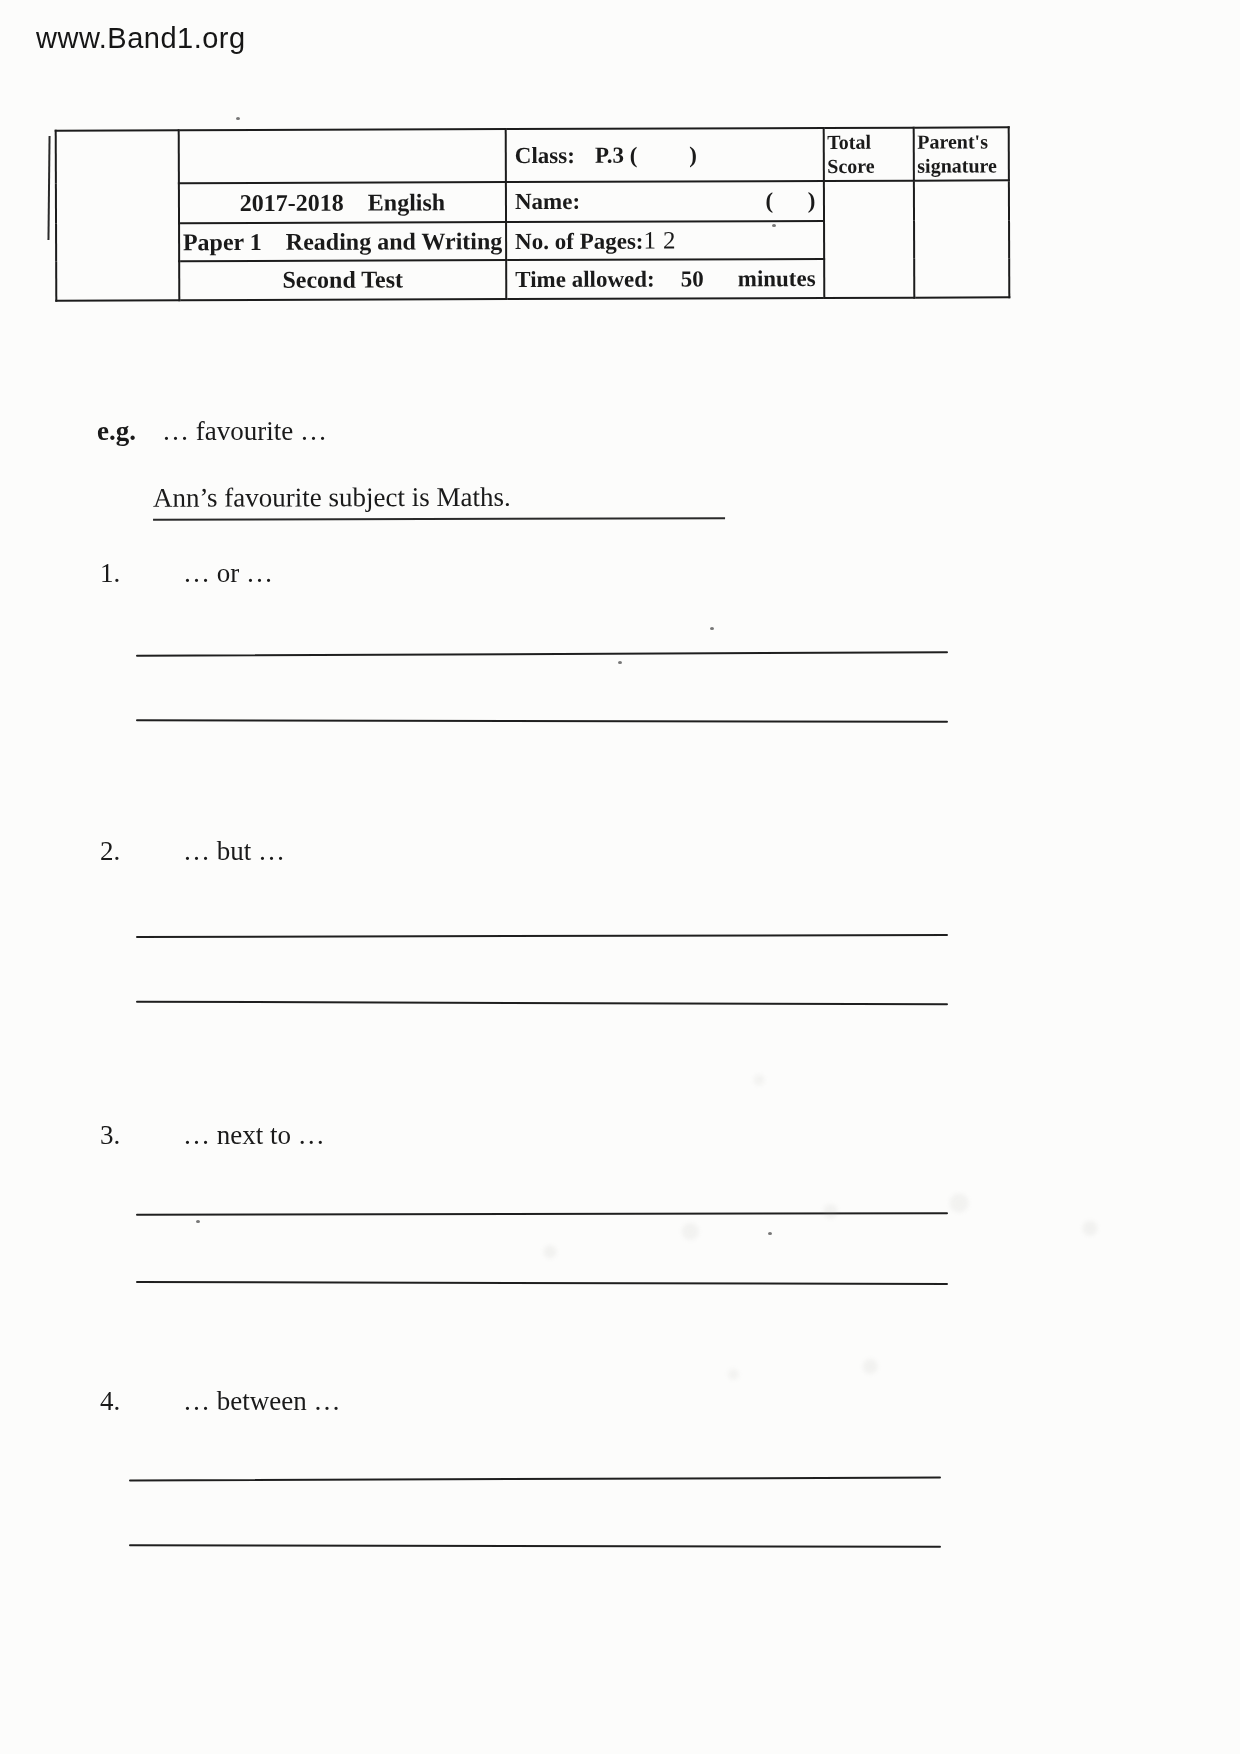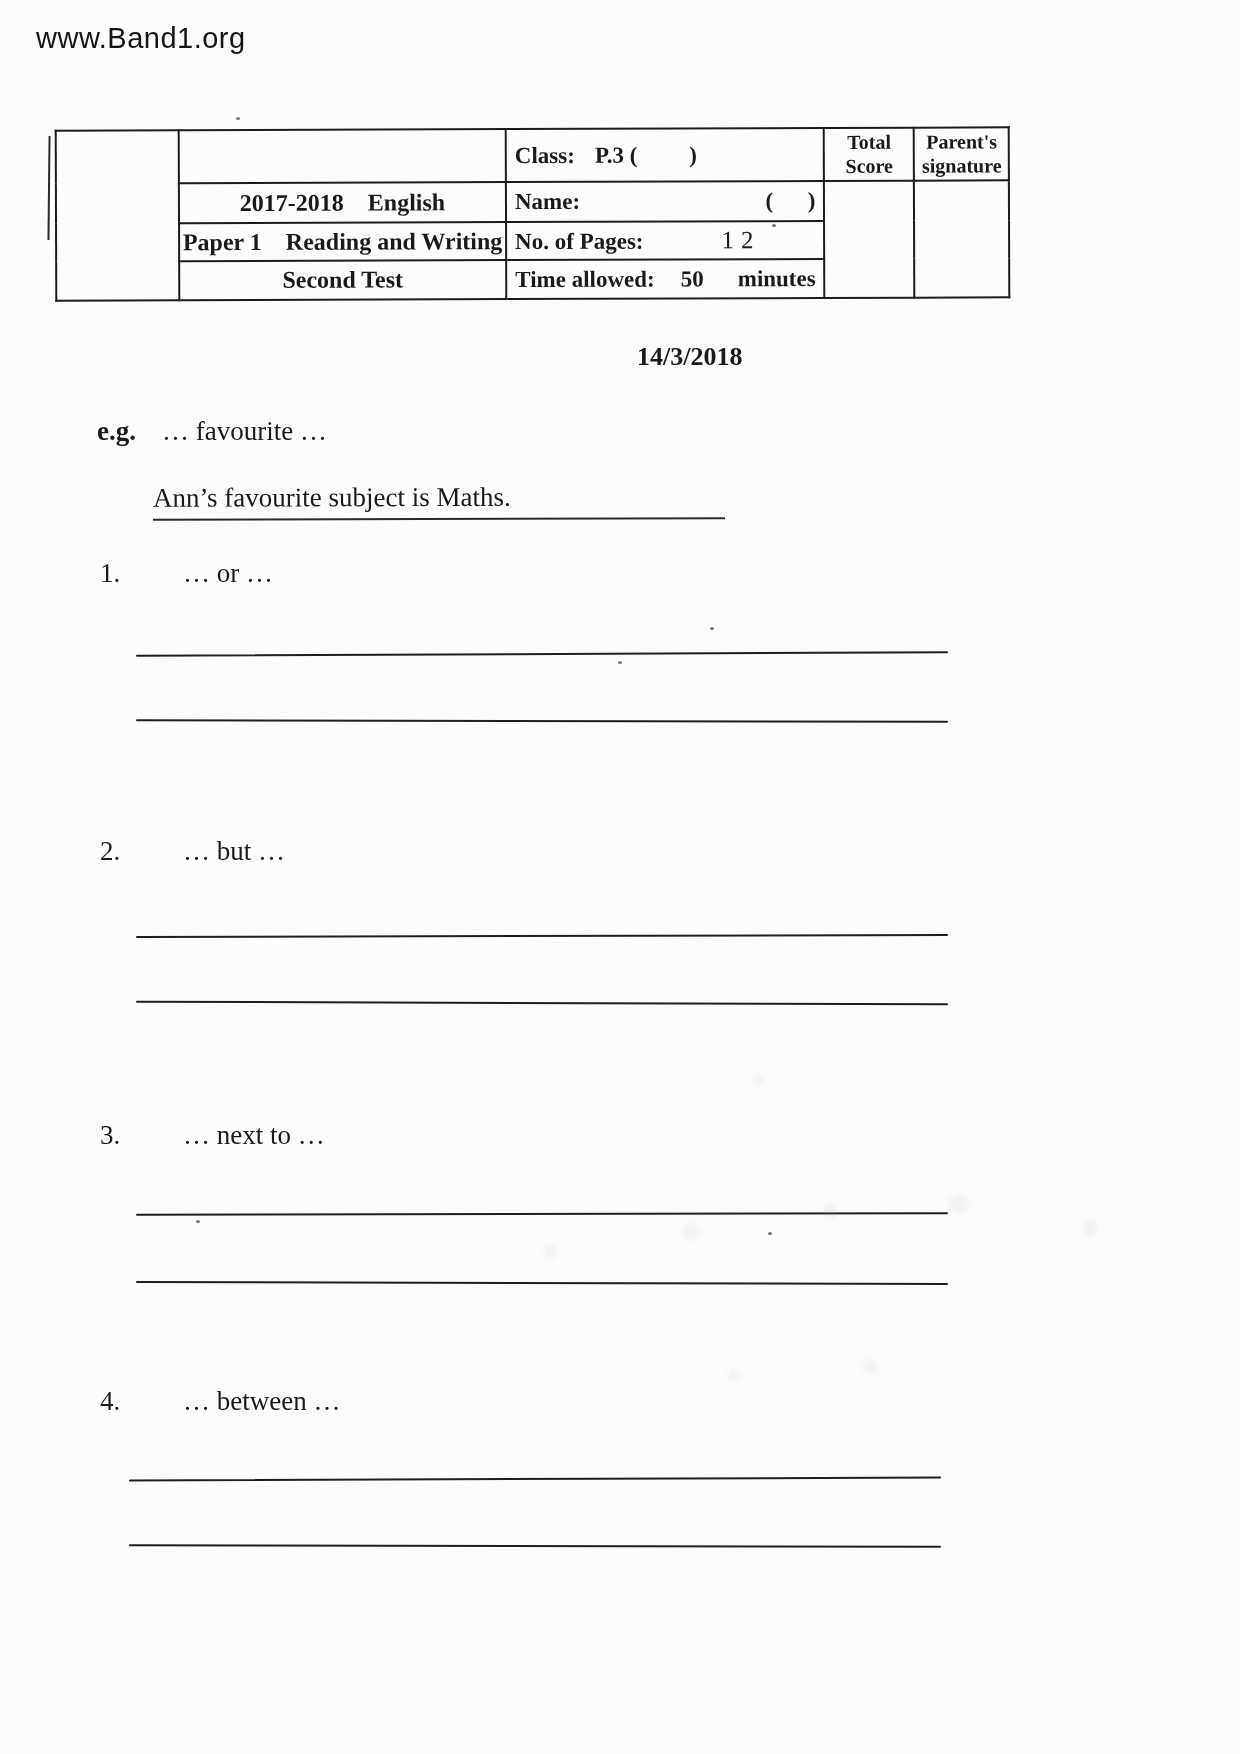--- a/index.html
+++ b/index.html
@@ -24,25 +24,25 @@
     transform:rotate(-0.2deg);
     font-weight:bold;
   }
   .header-table td { border:2px solid #1c1c1c; padding:0; vertical-align:middle; }
   .header-table tr.r1 { height:52px; }
   .header-table tr.r2 { height:40px; }
   .header-table tr.r3 { height:38px; }
   .header-table tr.r4 { height:39px; }
   .title-cell { text-align:center; font-size:24px; white-space:pre; }
   .info-cell  { font-size:23px; padding:0 8px 0 8px !important; white-space:nowrap; }
-  .head-cell  { text-align:center; font-size:20px; line-height:1.18; padding:2px !important; }
+  .head-cell  { font-size:20px; line-height:1.18; padding:2px !important; }
   .name-flex  { display:flex; justify-content:space-between; align-items:center; }
   .pre { white-space:pre; }
   .class-val { margin-left:20px; }
-  .pages-val { margin-left:78px; letter-spacing:7px; font-weight:500; font-size:25px; }
+  .pages-val { letter-spacing:7px; font-weight:500; font-size:25px; }
   .time-val  { margin-left:26px; }
   .time-unit { margin-left:34px; }
 
   
   .section-heading {
     position:absolute; left:100px; top:336px;
     font-size:28px; font-weight:bold; letter-spacing:0.3px;
   }
   .date-block {
     position:absolute; left:637px; top:338px;
@@ -138,21 +138,20 @@
       <td class="title-cell">Second Test</td>
       <td class="info-cell">
         <span>Time allowed:</span><span class="time-val">50</span><span class="time-unit">minutes</span>
       </td>
     </tr>
   </tbody>
     </table>
 
 
   <div class="date-block">
-    <div>14/3/2018</div>
   </div>
 
   <div class="example-row">
     <span class="eg-label">e.g.</span><span class="eg-prompt">… favourite …</span>
   </div>
 
   <div class="example-answer">Ann’s favourite subject is Maths.</div>
 
   <div class="question" style="top:558px">
     <span class="q-num">1.</span><span>… or …</span>

